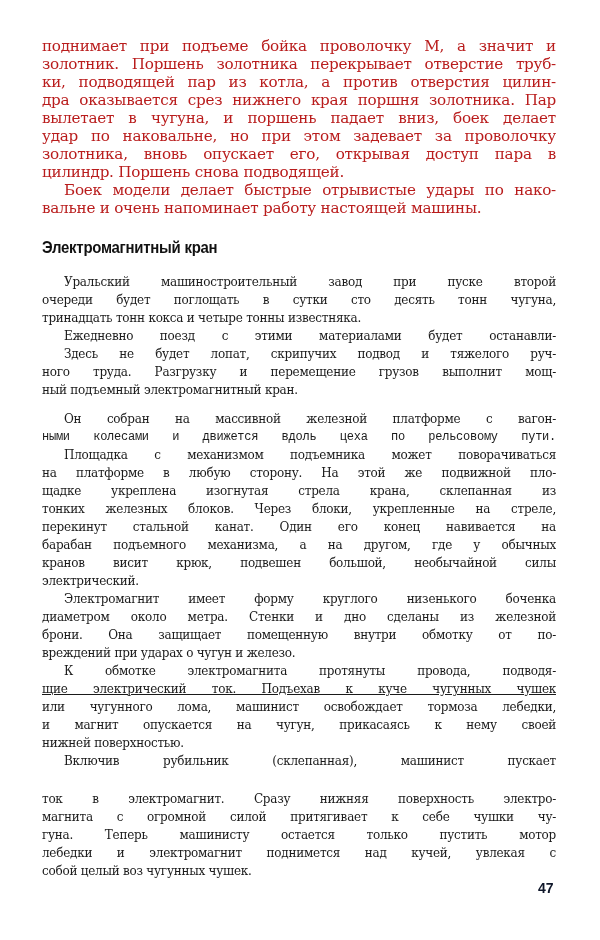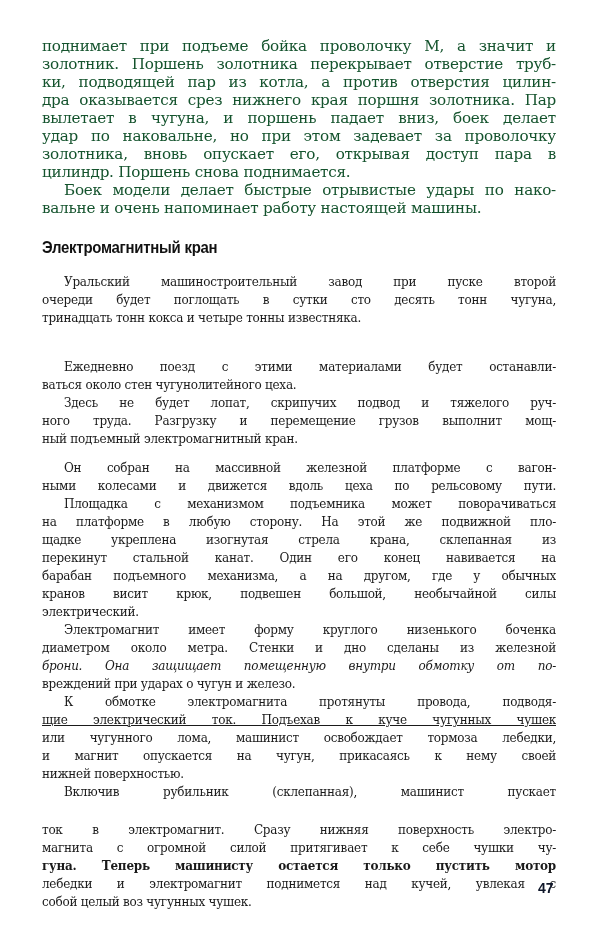--- a/index.html
+++ b/index.html
@@ -1,20 +1,20 @@
 <!DOCTYPE html>
 <html><head>
 <meta charset="utf-8">
 <style>
   html, body { margin: 0; padding: 0; background: #ffffff; }
   body { width: 600px; height: 940px; position: relative; overflow: hidden; }
   .page {
     position: absolute; left: 42px; top: 37px; width: 514px;
     font-family: "DejaVu Serif", "Liberation Serif", serif;
-    font-size: 15.2px; line-height: 18px; color: #14532d;
+    font-size: 15.2px; line-height: 18px; color: #b91c1c;
     letter-spacing: -0.25px;
   }
   .line { display: block; white-space: nowrap; text-align: justify; text-align-last: justify; height: 18px; }
   .line.last { text-align-last: left; }
   .line.indent { padding-left: 22px; }
   .heading {
     position: absolute; left: 42px; top: 238px;
     font-family: "Liberation Sans", "DejaVu Sans", sans-serif;
     font-weight: bold; font-size: 17px; color: #111; letter-spacing: -0.3px;
     transform: scaleX(0.88); transform-origin: left;
@@ -33,63 +33,63 @@
 
 <div class="page">
 
   <span class="line" style="white-space: normal; overflow: hidden;">поднимает при подъеме бойка проволочку М, а значит и</span>
   <span class="line" style="white-space: normal; overflow: hidden;">золотник. Поршень золотника перекрывает отверстие труб-</span>
   <span class="line" style="white-space: normal; overflow: hidden;">ки, подводящей пар из котла, а против отверстия цилин-</span>
   <span class="line" style="white-space: normal; overflow: hidden;">дра оказывается срез нижнего края поршня золотника. Пар</span>
   <span class="line" style="white-space: normal; overflow: hidden;">вылетает в чугуна, и поршень падает вниз, боек делает</span>
   <span class="line" style="white-space: normal; overflow: hidden;">удар по наковальне, но при этом задевает за проволочку</span>
   <span class="line" style="white-space: normal; overflow: hidden;">золотника, вновь опускает его, открывая доступ пара в</span>
-  <span class="line last" style="white-space: normal; overflow: hidden;">цилиндр. Поршень снова поднимается.</span>
+  <span class="line last" style="white-space: normal; overflow: hidden;">цилиндр. Поршень снова подводящей.</span>
 
   <span class="line indent" style="white-space: normal; overflow: hidden;">Боек модели делает быстрые отрывистые удары по нако-</span>
   <span class="line last" style="white-space: normal; overflow: hidden;">вальне и очень напоминает работу настоящей машины.</span>
 </div>
 
 <div class="heading">Электромагнитный кран</div>
 
 <div class="sec2">
   <span class="line indent" style="white-space: normal; overflow: hidden;">Уральский машиностроительный завод при пуске второй</span>
   <span class="line" style="white-space: normal; overflow: hidden;">очереди будет поглощать в сутки сто десять тонн чугуна,</span>
   <span class="line last" style="white-space: normal; overflow: hidden;">тринадцать тонн кокса и четыре тонны известняка.</span>
 
-  <span class="line indent" style="white-space: normal; overflow: hidden; margin-top: 31px;">Ежедневно поезд с этими материалами будет останавли-</span>
-  <span class="line last" style="white-space: normal; overflow: hidden;">ваться около стен чугунолитейного цеха.</span>
+  <span class="line indent" style="white-space: normal; overflow: hidden;">Ежедневно поезд с этими материалами будет останавли-</span>
 
   <span class="line indent" style="white-space: normal; overflow: hidden;">Здесь не будет лопат, скрипучих подвод и тяжелого руч-</span>
   <span class="line" style="white-space: normal; overflow: hidden;">ного труда. Разгрузку и перемещение грузов выполнит мощ-</span>
   <span class="line last" style="white-space: normal; overflow: hidden;">ный подъемный электромагнитный кран.</span>
 
   <span class="line indent" style="white-space: normal; overflow: hidden; margin-top: 11px;">Он собран на массивной железной платформе с вагон-</span>
-  <span class="line" style="white-space: normal; overflow: hidden;">ными колесами и движется вдоль цеха по рельсовому пути.</span>
+  <span class="line" style="white-space: normal; overflow: hidden; font-family: Liberation Mono, monospace;">ными колесами и движется вдоль цеха по рельсовому пути.</span>
 
   <span class="line indent" style="white-space: normal; overflow: hidden;">Площадка с механизмом подъемника может поворачиваться</span>
   <span class="line" style="white-space: normal; overflow: hidden;">на платформе в любую сторону. На этой же подвижной пло-</span>
   <span class="line" style="white-space: normal; overflow: hidden;">щадке укреплена изогнутая стрела крана, склепанная из</span>
+  <span class="line" style="white-space: normal; overflow: hidden;">тонких железных блоков. Через блоки, укрепленные на стреле,</span>
   <span class="line" style="white-space: normal; overflow: hidden;">перекинут стальной канат. Один его конец навивается на</span>
   <span class="line" style="white-space: normal; overflow: hidden;">барабан подъемного механизма, а на другом, где у обычных</span>
   <span class="line" style="white-space: normal; overflow: hidden;">кранов висит крюк, подвешен большой, необычайной силы</span>
   <span class="line last" style="white-space: normal; overflow: hidden;">электрический.</span>
 
   <span class="line indent" style="white-space: normal; overflow: hidden;">Электромагнит имеет форму круглого низенького боченка</span>
   <span class="line" style="white-space: normal; overflow: hidden;">диаметром около метра. Стенки и дно сделаны из железной</span>
-  <span class="line" style="white-space: normal; overflow: hidden; font-style: italic;">брони. Она защищает помещенную внутри обмотку от по-</span>
+  <span class="line" style="white-space: normal; overflow: hidden;">брони. Она защищает помещенную внутри обмотку от по-</span>
   <span class="line last" style="white-space: normal; overflow: hidden;">вреждений при ударах о чугун и железо.</span>
 
   <span class="line indent" style="white-space: normal; overflow: hidden;">К обмотке электромагнита протянуты провода, подводя-</span>
   <span class="line" style="white-space: normal; overflow: hidden; text-decoration: underline;">щие электрический ток. Подъехав к куче чугунных чушек</span>
   <span class="line" style="white-space: normal; overflow: hidden;">или чугунного лома, машинист освобождает тормоза лебедки,</span>
   <span class="line" style="white-space: normal; overflow: hidden;">и магнит опускается на чугун, прикасаясь к нему своей</span>
   <span class="line last" style="white-space: normal; overflow: hidden;">нижней поверхностью.</span>
 
   <span class="line indent" style="white-space: normal; overflow: hidden;">Включив рубильник (склепанная), машинист пускает</span>
   <span class="line" style="white-space: normal; overflow: hidden; margin-top: 20px;">ток в электромагнит. Сразу нижняя поверхность электро-</span>
   <span class="line" style="white-space: normal; overflow: hidden;">магнита с огромной силой притягивает к себе чушки чу-</span>
-  <span class="line" style="white-space: normal; overflow: hidden; font-weight: bold;">гуна. Теперь машинисту остается только пустить мотор</span>
+  <span class="line" style="white-space: normal; overflow: hidden;">гуна. Теперь машинисту остается только пустить мотор</span>
   <span class="line" style="white-space: normal; overflow: hidden;">лебедки и электромагнит поднимется над кучей, увлекая с</span>
   <span class="line last" style="white-space: normal; overflow: hidden;">собой целый воз чугунных чушек.</span>
 </div>
 
 <div class="pagenum">47</div>
 
 </body></html>

